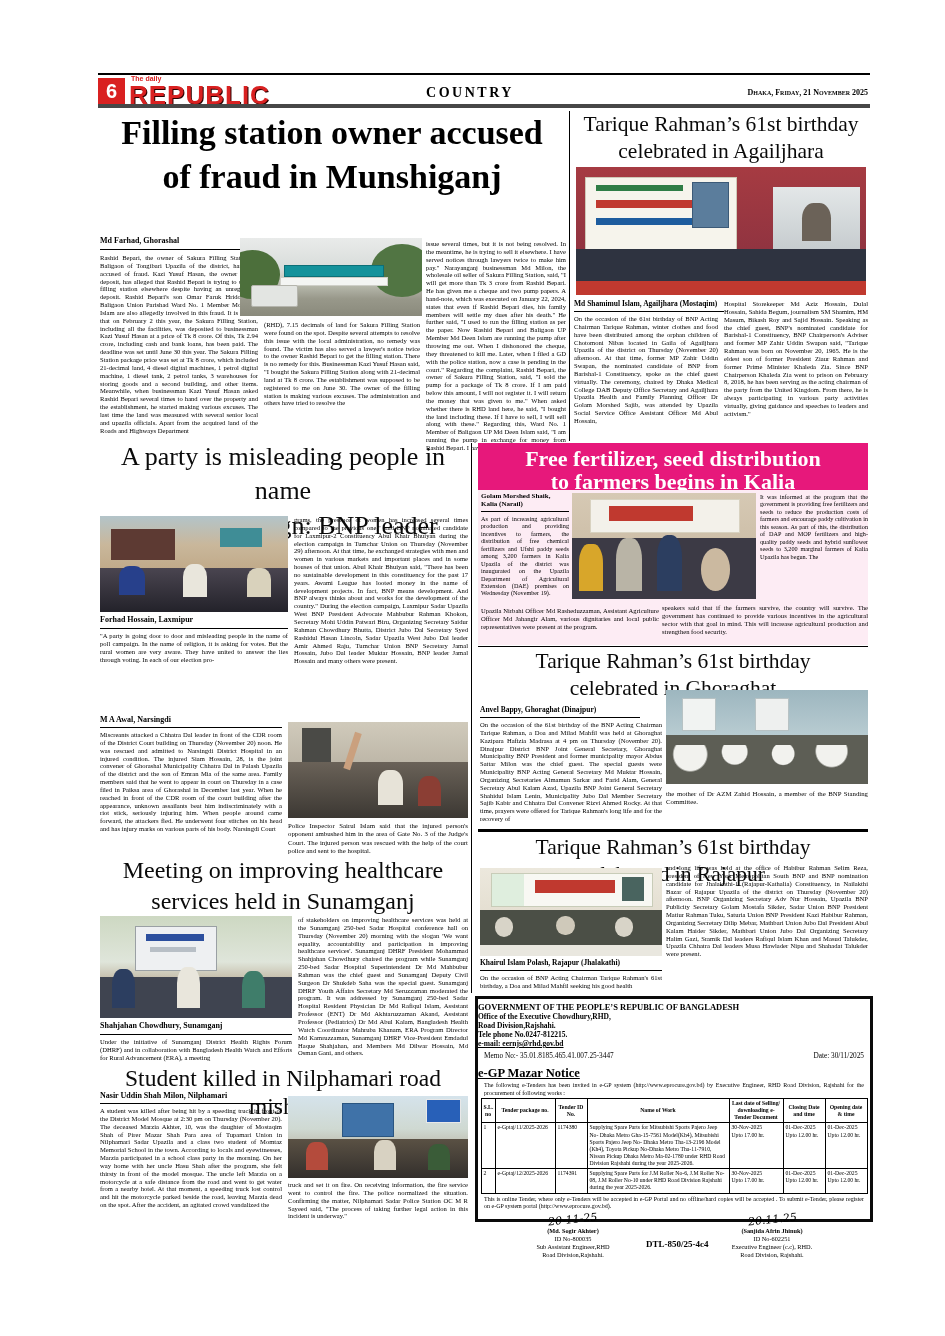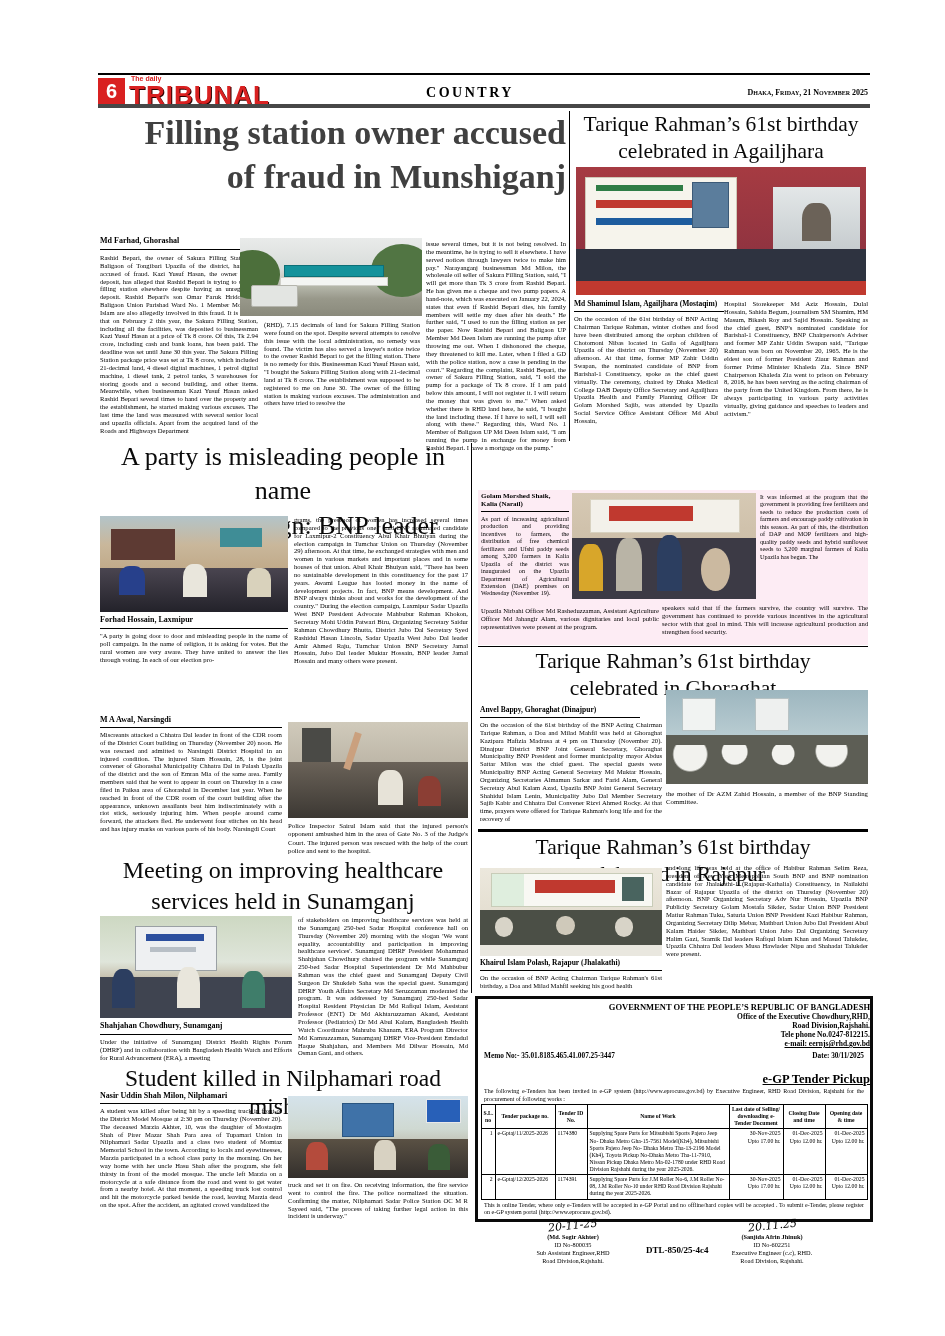--- a/index.html
+++ b/index.html
@@ -4,36 +4,36 @@
 <style>
   html,body{margin:0;padding:0;background:#888;}
   .page{position:relative;width:945px;height:1336px;background:#fff;font-family:"Liberation Serif",serif;color:#000;overflow:hidden;margin:0 auto;}
   .abs{position:absolute;}
   .pre{white-space:pre-line;}
   .bodytx{font-size:6.6px;line-height:1.19;text-align:justify;}
   .bodytx-sm{font-size:6.2px;line-height:1.2;text-align:justify;}
   .byline{font-size:8px;font-weight:bold;line-height:1.1;}
   .rule{background:#000;}
   .hl{font-family:"Liberation Serif",serif;text-align:center;white-space:pre-line;font-weight:400;color:#0a0a0a;}
-  .hl-red{font-weight:bold;color:#404040;text-align:right;}
+  .hl-red{font-weight:bold;color:#000000;}
   .caption{font-size:6.8px;line-height:1.25;text-align:justify;}
   .photo{position:absolute;overflow:hidden;background:#b9b3a6;}
   .photo div{position:absolute;}
   
   .mast-num{display:flex;align-items:center;justify-content:center;background:#d92121;color:#fff;font-family:"Liberation Sans",sans-serif;font-weight:bold;font-size:20px;}
   .mast-word{font-family:"Liberation Sans",sans-serif;font-weight:bold;font-size:26px;color:#d92121;letter-spacing:1px;text-shadow:1px 1px 0 #2b0000;}
   .mast-top{font-family:"Liberation Sans",sans-serif;font-size:7px;color:#d92121;font-weight:bold;}
   .section{font-size:14px;font-weight:bold;letter-spacing:2.5px;font-variant:small-caps;text-align:center;}
   .dateline{font-size:8px;font-weight:bold;font-variant:small-caps;text-align:right;}
   
   .pinkbar{background:#e7187b;color:#fff;font-weight:bold;font-size:22px;text-align:center;white-space:pre-line;line-height:1.05;padding-top:4px;box-sizing:border-box;font-family:"Liberation Serif",serif;}
   .pinkbg{background:#fdecf4;}
   
   .tender{border:3px solid #0a0a0a;background:#fff;box-sizing:border-box;font-family:"Liberation Serif",serif;}
-  .t-center{text-align:right;}
+  .t-center{text-align:left;}
   .t-b{font-weight:bold;}
   .t-table{border-collapse:collapse;width:386px;table-layout:fixed;}
   .t-table th,.t-table td{border:0.8px solid #000;font-size:5.7px;line-height:1.25;padding:1px 2px;vertical-align:top;}
   .t-table th{text-align:center;font-weight:bold;vertical-align:middle;}
   .sig{font-size:6.3px;line-height:1.3;text-align:center;}
   .scribble{font-family:"DejaVu Serif",serif;font-style:italic;font-size:11px;transform:rotate(-6deg);display:inline-block;}
   
   .ph-fill{background:linear-gradient(180deg,#e9ebea 0%,#d8dcda 40%,#c2c4b8 55%,#98988a 78%,#8a8a7c 100%);}
   .ph-agail{background:linear-gradient(180deg,#a63b42,#8f3340 70%,#5c2a33);}
   .ph-poll{background:linear-gradient(180deg,#b3c4c9 0%,#c9b79b 30%,#bfa886 60%,#8e7a60 100%);}
@@ -45,21 +45,21 @@
   .ph-nil{background:linear-gradient(180deg,#d5e3eb,#cfd9d2 40%,#b8b2a0 70%,#9c9587);}
 </style>
 </head>
 <body>
 
 <div class="page">
 
   <div class="abs rule" style="left:98px;top:73px;width:772px;height:1.5px"></div>
   <div class="abs mast-num" style="left:98px;top:78px;width:27px;height:27px">6</div>
   <div class="abs mast-top" style="left:131px;top:75px">The daily</div>
-  <div class="abs mast-word" style="left:129px;top:80px">TRIBUNAL</div>
+  <div class="abs mast-word" style="left:129px;top:80px">REPUBLIC</div>
   <div class="abs section" style="left:380px;top:85px;width:180px">COUNTRY</div>
   <div class="abs dateline" style="left:640px;top:88px;width:228px">Dhaka, Friday, 21 November 2025</div>
   <div class="abs" style="left:98px;top:104px;width:772px;height:4px;background:#474747"></div>
 
   <div class="abs hl hl-red" style="left:98px;top:111px;width:468px;font-size:34px;line-height:1.28">Filling station owner accused
 of fraud in Munshiganj</div>
   <div class="abs byline" style="left:100px;top:237px">Md Farhad, Ghorashal</div>
   <div class="abs rule" style="left:100px;top:249px;width:158px;height:1px"></div>
   <div class="abs bodytx" style="left:100px;top:254px;width:158px;height:172px">Rashid Bepari, the owner of Sakura Filling Station in Baligaon of Tongibari Upazila of the district, has been accused of fraud. Kazi Yusuf Hasan, the owner of the deposit, has alleged that Rashid Bepari is trying to sell the filling station elsewhere despite having an unregistered deposit. Rashid Bepari's son Omar Faruk Hridoy and Baligaon Union Parishad Ward No. 1 Member Md Deen Islam are also allegedly involved in this fraud. It is known that on February 2 this year, the Sakura Filling Station, including all the facilities, was deposited to businessman Kazi Yusuf Hasan at a price of Tk 8 crore. Of this, Tk 2.94 crore, including cash and bank loans, has been paid. The deadline was set until June 30 this year. The Sakura Filling Station package price was set at Tk 8 crore, which included 21-decimal land, 4 diesel digital machines, 1 petrol digital machine, 1 diesel tank, 2 petrol tanks, 3 warehouses for storing goods and a second building, and other items. Meanwhile, when businessman Kazi Yusuf Hasan asked Rashid Bepari several times to hand over the property and the establishment, he started making various excuses. The last time the land was measured with several senior local and upazila officials. Apart from the acquired land of the Roads and Highways Department</div>
   <div class="photo ph-fill" style="left:240px;top:238px;width:182px;height:78px">
@@ -101,20 +101,22 @@
     <div style="left:0;bottom:0;width:100%;height:46%;background:linear-gradient(180deg,#4a4550,#23222a)"></div>
     <div style="left:10%;bottom:18%;width:14%;height:30%;background:#27408b;border-radius:40% 40% 0 0"></div>
     <div style="left:44%;bottom:16%;width:13%;height:34%;background:#e9e6dc;border-radius:40% 40% 0 0"></div>
     <div style="left:78%;bottom:16%;width:13%;height:30%;background:#d9d2bc;border-radius:40% 40% 0 0"></div>
   </div>
   <div class="abs byline" style="left:100px;top:616px">Forhad Hossain, Laxmipur</div>
   <div class="abs rule" style="left:100px;top:628px;width:188px;height:1px"></div>
   <div class="abs bodytx" style="left:100px;top:632px;width:188px;height:42px">"A party is going door to door and misleading people in the name of poll campaign. In the name of religion, it is asking for votes. But the rural women are very aware. They have united to answer the lies through voting. In each of our election pro-</div>
   <div class="abs bodytx" style="left:294px;top:516px;width:174px;height:152px">grams, the presence of women has increased several times compared to the previous one," said BNP nominated candidate for Laxmipur-2 Constituency Abul Khair Bhuiyan during the election campaign in Tumchar Union on Thursday (November 29) afternoon. At that time, he exchanged strategies with men and women in various markets and important places and in some houses of that union. Abul Khair Bhuiyan said, "There has been no sustainable development in this constituency for the past 17 years. Awami League has looted money in the name of development projects. In fact, BNP means development. And BNP always thinks about and works for the development of the country." During the election campaign, Laxmipur Sadar Upazila West BNP President Advocate Mahbubur Rahman Khokon, Secretary Mohi Uddin Patwari Biru, Organizing Secretary Saidur Rahman Chowdhury Bhutta, District Jubo Dal Secretary Syed Rashidul Hasan Lincoln, Sadar Upazila West Jubo Dal leader Amir Ahmed Raju, Tumchar Union BNP Secretary Jamal Hossain, Jubo Dal leader Muktar Hossain, BNP leader Jamal Hossain and many others were present.</div>
 
+  <div class="abs pinkbar" style="left:478px;top:443px;width:390px;height:47px">Free fertilizer, seed distribution
+to farmers begins in Kalia</div>
   <div class="abs pinkbg" style="left:478px;top:490px;width:390px;height:155px"></div>
   <div class="abs byline pre" style="left:481px;top:493px;width:95px;font-size:7px">Golam Morshed Shaik,
 Kalia (Narail)</div>
   <div class="abs rule" style="left:481px;top:511px;width:88px;height:1px"></div>
   <div class="abs bodytx-sm" style="left:481px;top:515px;width:88px;height:92px">As part of increasing agricultural production and providing incentives to farmers, the distribution of free chemical fertilizers and Ufshi paddy seeds among 3,200 farmers in Kalia Upazila of the district was inaugurated on the Upazila Department of Agricultural Extension (DAE) premises on Wednesday (November 19).</div>
   <div class="photo ph-kalia" style="left:572px;top:493px;width:184px;height:106px">
     <div style="left:10%;top:6%;width:80%;height:30%;background:#f3f1ea;border:1px solid #d8d2c0"></div>
     <div style="left:20%;top:12%;width:46%;height:14%;background:#c0392f"></div>
     <div style="left:0;bottom:0;width:100%;height:58%;background:#3c3a45"></div>
     <div style="left:4%;bottom:8%;width:13%;height:44%;background:#d8a62a;border-radius:40% 40% 0 0"></div>
@@ -199,25 +201,25 @@
     <div style="left:78%;bottom:10%;width:12%;height:32%;background:#3a5c38;border-radius:40% 40% 0 0"></div>
   </div>
   <div class="abs bodytx" style="left:288px;top:1181px;width:180px;height:34px">truck and set it on fire. On receiving information, the fire service went to control the fire. The police normalized the situation. Confirming the matter, Nilphamari Sadar Police Station OC M R Sayeed said, "The process of taking further legal action in this incident is underway."</div>
 
   <div class="abs tender" style="left:475px;top:996px;width:398px;height:226px">
     <div class="t-center t-b" style="font-size:8.5px;margin-top:3px">GOVERNMENT OF THE PEOPLE’S REPUBLIC OF BANGLADESH</div>
     <div class="t-center t-b" style="font-size:7.5px">Office of the Executive Chowdhury,RHD,</div>
     <div class="t-center t-b" style="font-size:7.5px">Road Division,Rajshahi.</div>
     <div class="t-center t-b" style="font-size:7.5px">Tele phone No.0247-812215.</div>
     <div class="t-center t-b" style="font-size:7.5px;text-decoration:underline">e-mail: eernjs@rhd.gov.bd</div>
-    <div style="position:relative;margin:3px 6px 12px 6px;font-size:7.3px;font-weight:bold">
+    <div style="position:relative;margin:3px 6px 6px 6px;font-size:7.3px;font-weight:normal">
       <span>Memo No:- 35.01.8185.465.41.007.25-3447</span>
       <span style="position:absolute;right:0">Date: 30/11/2025</span>
     </div>
-    <div class="t-center t-b" style="font-size:12.5px;text-decoration:underline;margin-top:1px">e-GP Tender Pickup</div>
+    <div class="t-center t-b" style="font-size:12.5px;text-decoration:underline;margin-top:1px">e-GP Mazar Notice</div>
     <div style="font-size:6px;line-height:1.25;text-align:justify;margin:1px 6px">The following e-Tenders has been invited in e-GP system (http://www.eprocure.gov.bd) by Executive Engineer, RHD Road Division, Rajshahi for the procurement of following works :</div>
     <table class="t-table" style="margin:1px auto 0 auto">
       <colgroup>
           <col style="width:14px">
           <col style="width:60px">
           <col style="width:32px">
           <col style="width:142px">
           <col style="width:54px">
           <col style="width:42px">
           <col style="width:42px">

